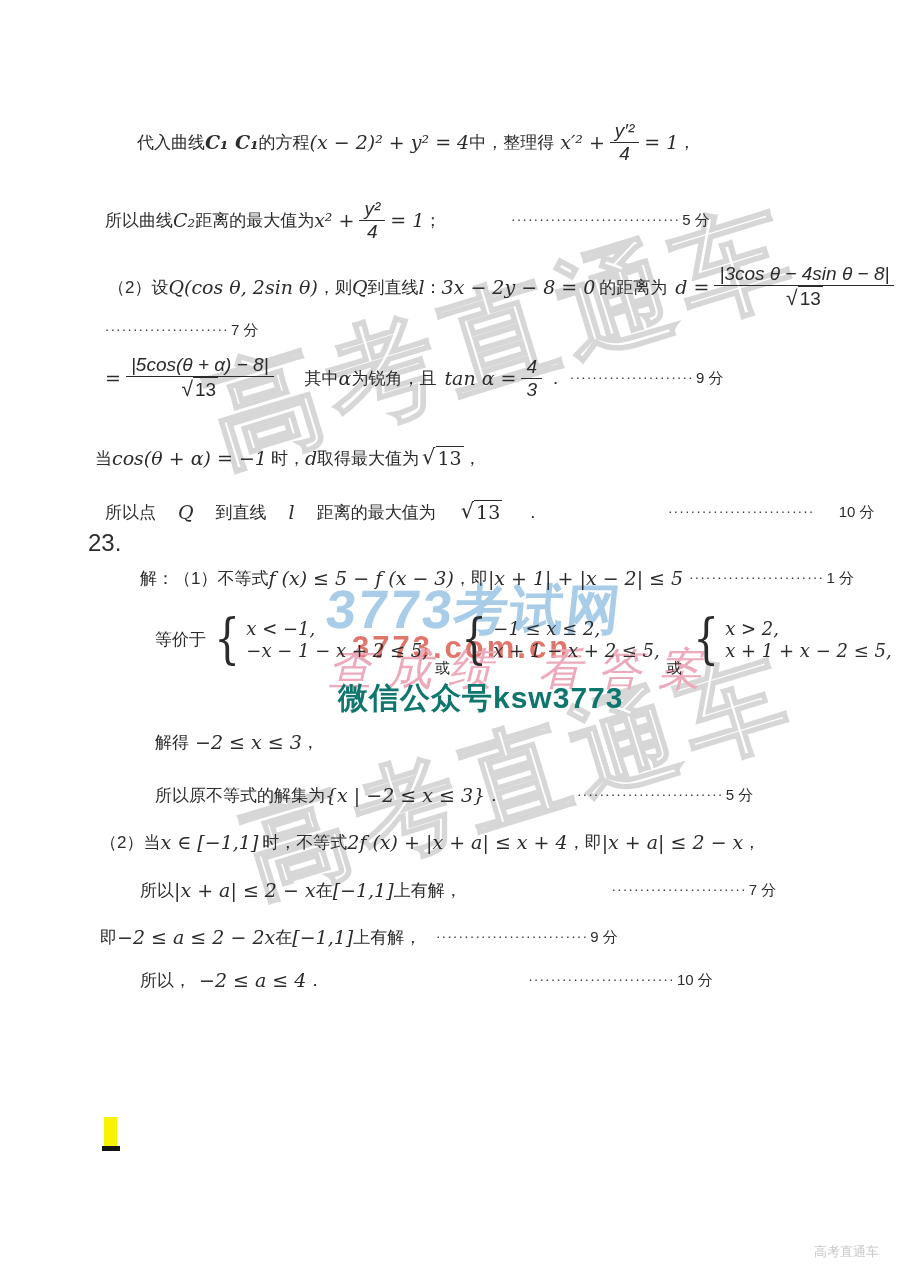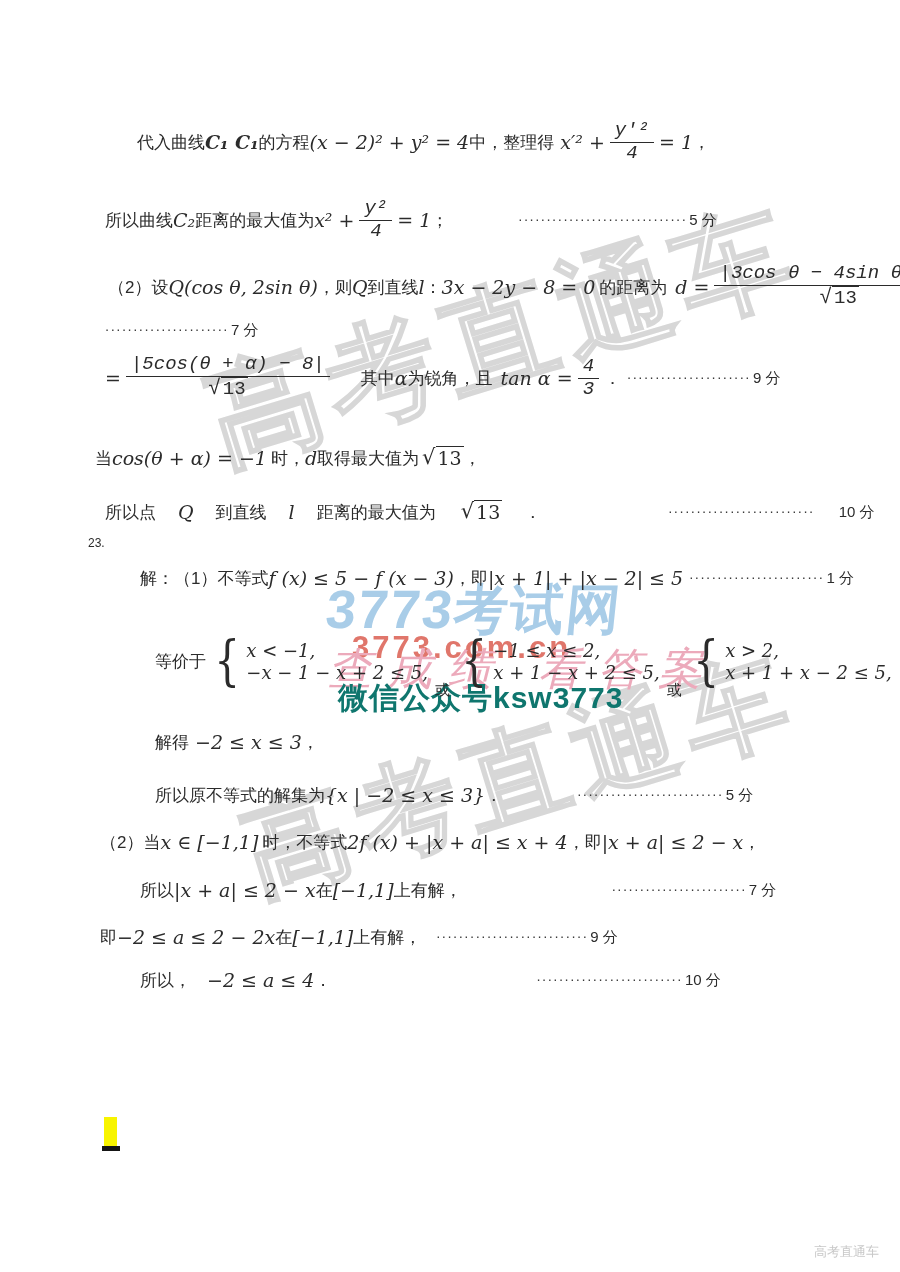--- a/index.html
+++ b/index.html
@@ -18,21 +18,21 @@
   .wm-slogan{left:328px;top:640px;font-size:44px;color:#ecaabb;letter-spacing:16px;
              font-family:"DejaVu Serif",serif;font-style:italic;}
   .wm-wechat{left:338px;top:678px;font-size:30px;color:#0f766e;font-weight:bold;letter-spacing:1px;}
   .wm-footer{left:814px;top:1243px;font-size:13px;color:#c8c8c8;}
   
   .line{position:absolute;display:flex;align-items:center;white-space:nowrap;z-index:2;}
   .cn{font-family:"Liberation Sans","DejaVu Sans",sans-serif;font-size:17px;}
   .mt{font-family:"DejaVu Serif",serif;font-style:italic;font-size:19px;}
   .mtb{font-weight:bold;}
   .frac{display:inline-flex;flex-direction:column;align-items:center;text-align:center;
-        margin:0 5px;font-family:Liberation Mono, monospace;font-style:italic;font-size:19px;line-height:1.15;}
+        margin:0 5px;font-family:Liberation Sans, sans-serif;font-style:italic;font-size:19px;line-height:1.15;}
   .frac .num{padding:0 5px;border-bottom:1.5px solid #2b2b2b;}
   .frac .den{padding:0 5px;}
   .sqrt{display:inline-flex;align-items:flex-start;font-style:normal;}
   .rsign{font-size:21px;line-height:1.1;}
   .rbody{border-top:1.5px solid #2b2b2b;line-height:1.25;padding:0 2px;}
   .dots{font-family:"DejaVu Sans",sans-serif;font-size:13px;letter-spacing:1.5px;color:#3a3a3a;}
   .score{font-family:"Liberation Sans",sans-serif;font-size:15px;margin-left:2px;}
   .cases{display:inline-flex;align-items:center;margin:0 4px;}
   .brace{font-family:"DejaVu Serif",serif;font-size:54px;line-height:0.9;transform:scaleX(0.75);}
   .ccol{display:flex;flex-direction:column;row-gap:1px;font-family:"DejaVu Serif",serif;
@@ -159,33 +159,33 @@
     <span class="sqrt mt" style="font-style:normal;margin-left:3px;">
       <span class="rsign">√</span>
       <span class="rbody">13</span>
     </span>
     <span class="cn">．</span>
     <span class="dots" style="margin-left:105px;">··························</span>
     <span class="score">10 分</span>
   </div>
 
   <div class="line" style="left:88px;top:531px;height:24px;">
-    <span class="cn" style="font-size:12px;text-align:right;">23.</span>
+    <span class="cn" style="font-size:24px;text-align:right;">23.</span>
   </div>
 
   <div class="line" style="left:140px;top:560px;height:36px;">
     <span class="cn">解：（1）不等式</span>
     <span class="mt">f (x) ≤ 5 − f (x − 3)</span>
     <span class="cn">，即</span>
     <span class="mt">|x + 1| + |x − 2| ≤ 5</span>
     <span class="dots" style="margin-left:6px;">························</span>
     <span class="score">1 分</span>
   </div>
 
-  <div class="line" style="left:155px;top:622px;height:78px;">
+  <div class="line" style="left:155px;top:600px;height:78px;">
     <span class="cn">等价于</span>
     <span class="cases">
       <span class="brace">{</span>
       <span class="ccol">
         <span>x &lt; −1,</span>
         <span>−x − 1 − x + 2 ≤ 5,</span>
       </span>
     </span>
     <span class="orword">或</span>
     <span class="cases">
@@ -245,21 +245,21 @@
     <span class="mt">−2 ≤ a ≤ 2 − 2x</span>
     <span class="cn">在</span>
     <span class="mt">[−1,1]</span>
     <span class="cn">上有解，</span>
     <span class="dots" style="margin-left:15px;">···························</span>
     <span class="score">9 分</span>
   </div>
 
   <div class="line" style="left:140px;top:962px;height:36px;">
     <span class="cn">所以，</span>
-    <span class="mt" style="margin-left:16px;">−2 ≤ a ≤ 4</span>
+    <span class="mt" style="margin-left:8px;">−2 ≤ a ≤ 4</span>
     <span class="cn">．</span>
     <span class="dots" style="margin-left:205px;">··························</span>
     <span class="score">10 分</span>
   </div>
 
   <div class="cursor-y"></div>
   <div class="cursor-b"></div>
 
 </div>
 

